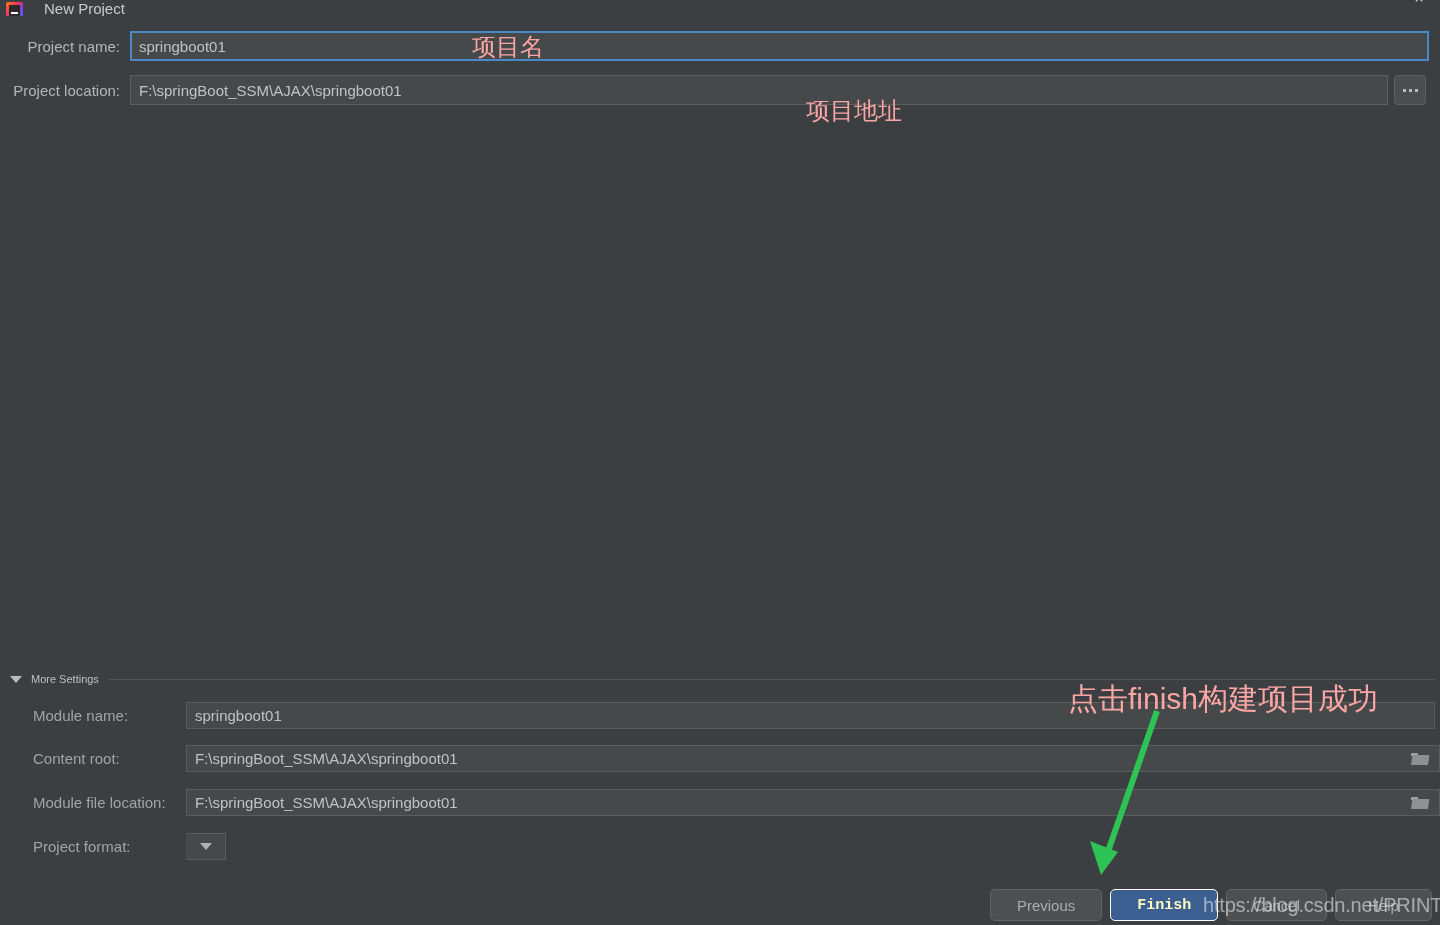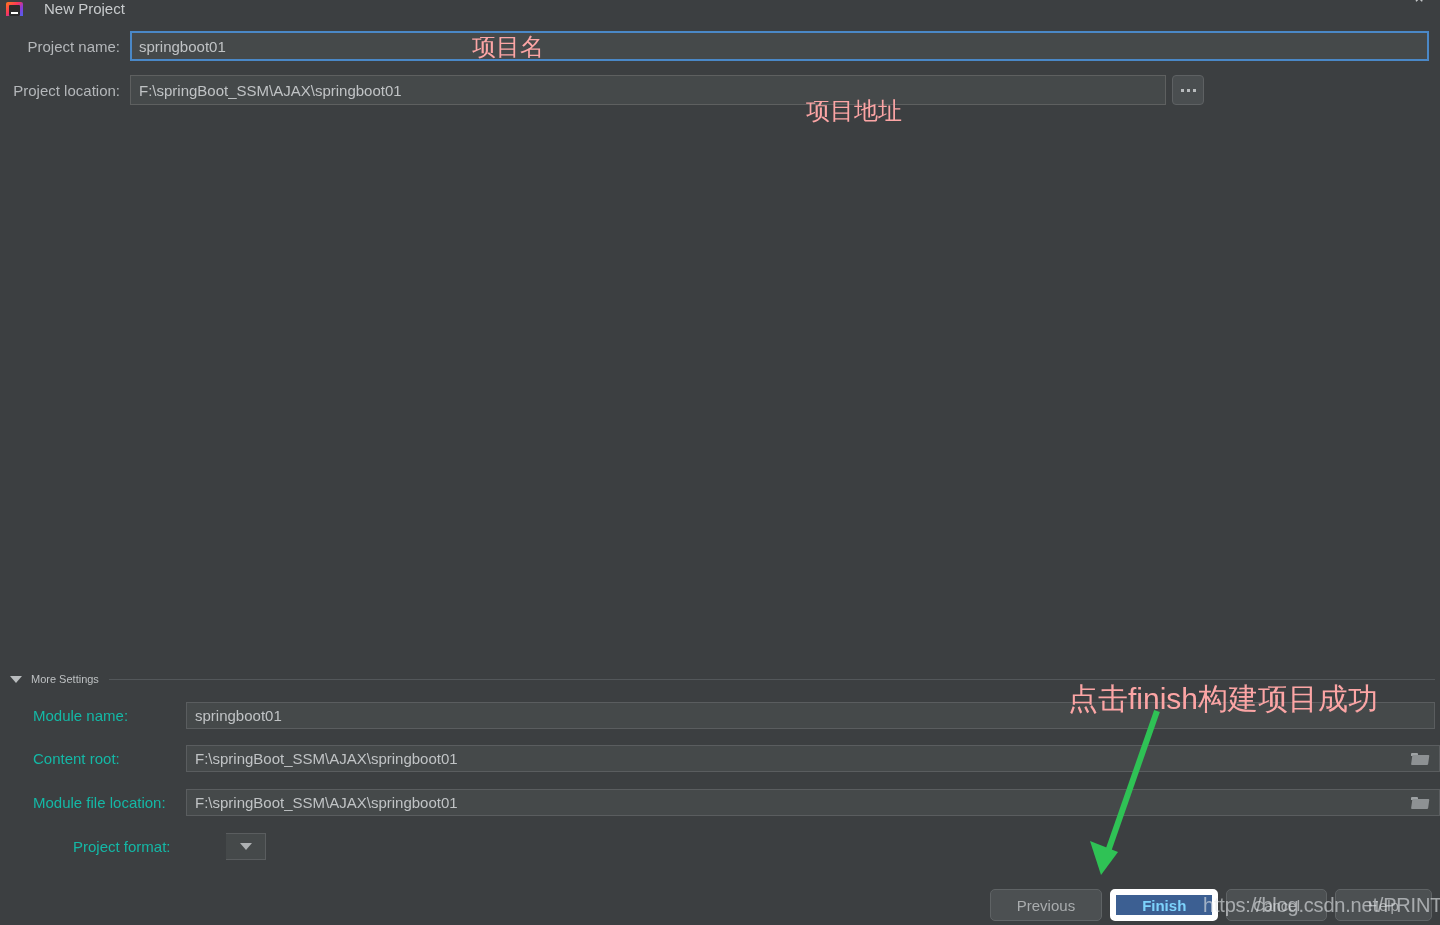--- a/index.html
+++ b/index.html
@@ -79,21 +79,21 @@
   }
 
   
   .row-top {
     position: absolute;
     display: flex;
     align-items: center;
     height: 30px;
   }
   #row-project-name { left: 0; top: 31px; width: 1440px; }
-  #row-project-location { left: 0; top: 75px; width: 1204px; }
+  #row-project-location { left: 0; top: 75px; width: 1440px; }
 
   .lbl {
     font-size: 15px;
     color: #b4b7ba;
     text-align: right;
     padding-right: 10px;
     white-space: nowrap;
     flex: none;
   }
   #row-project-name .lbl { width: 130px; }
@@ -204,28 +204,28 @@
     position: absolute;
     display: flex;
     align-items: center;
     height: 28px;
     left: 0;
     width: 1440px;
   }
   #row-module-name { top: 701px; }
   #row-content-root { top: 744px; }
   #row-module-file-location { top: 788px; }
-  #row-project-format { top: 832px; padding-left: 40px; }
+  #row-project-format { top: 832px; }
 
   .row-ms .lbl2 {
     width: 186px;
     text-align: left;
     padding-left: 33px;
     font-size: 15px;
-    color: #14b8a6;
+    color: #a3a3a3;
     white-space: nowrap;
     flex: none;
   }
   .ms-field {
     height: 27px;
     background: #45494a;
     border: 1px solid #5a5d5f;
     color: #c0c3c5;
     font-size: 15px;
     font-family: "Liberation Sans", sans-serif;
@@ -315,23 +315,24 @@
     white-space: nowrap;
     text-align: right;
   }
   .btn-default {
     background: #4c5052;
     border: 1px solid #5f6365;
     color: #a9acae;
   }
   .btn-primary {
     background: #3c5f92;
-    border: 6px solid #ffffff;
-    color: #7dd3fc;
+    border: 1px solid #ffffff;
+    color: #fef9c3;
     font-weight: bold;
+    font-family: Liberation Mono, monospace;
   }
 
   
   #watermark {
     position: absolute;
     left: 1203px;
     top: 894px;
     font-size: 20px;
     color: rgba(225, 228, 230, 0.62);
     font-family: "Liberation Sans", sans-serif;

